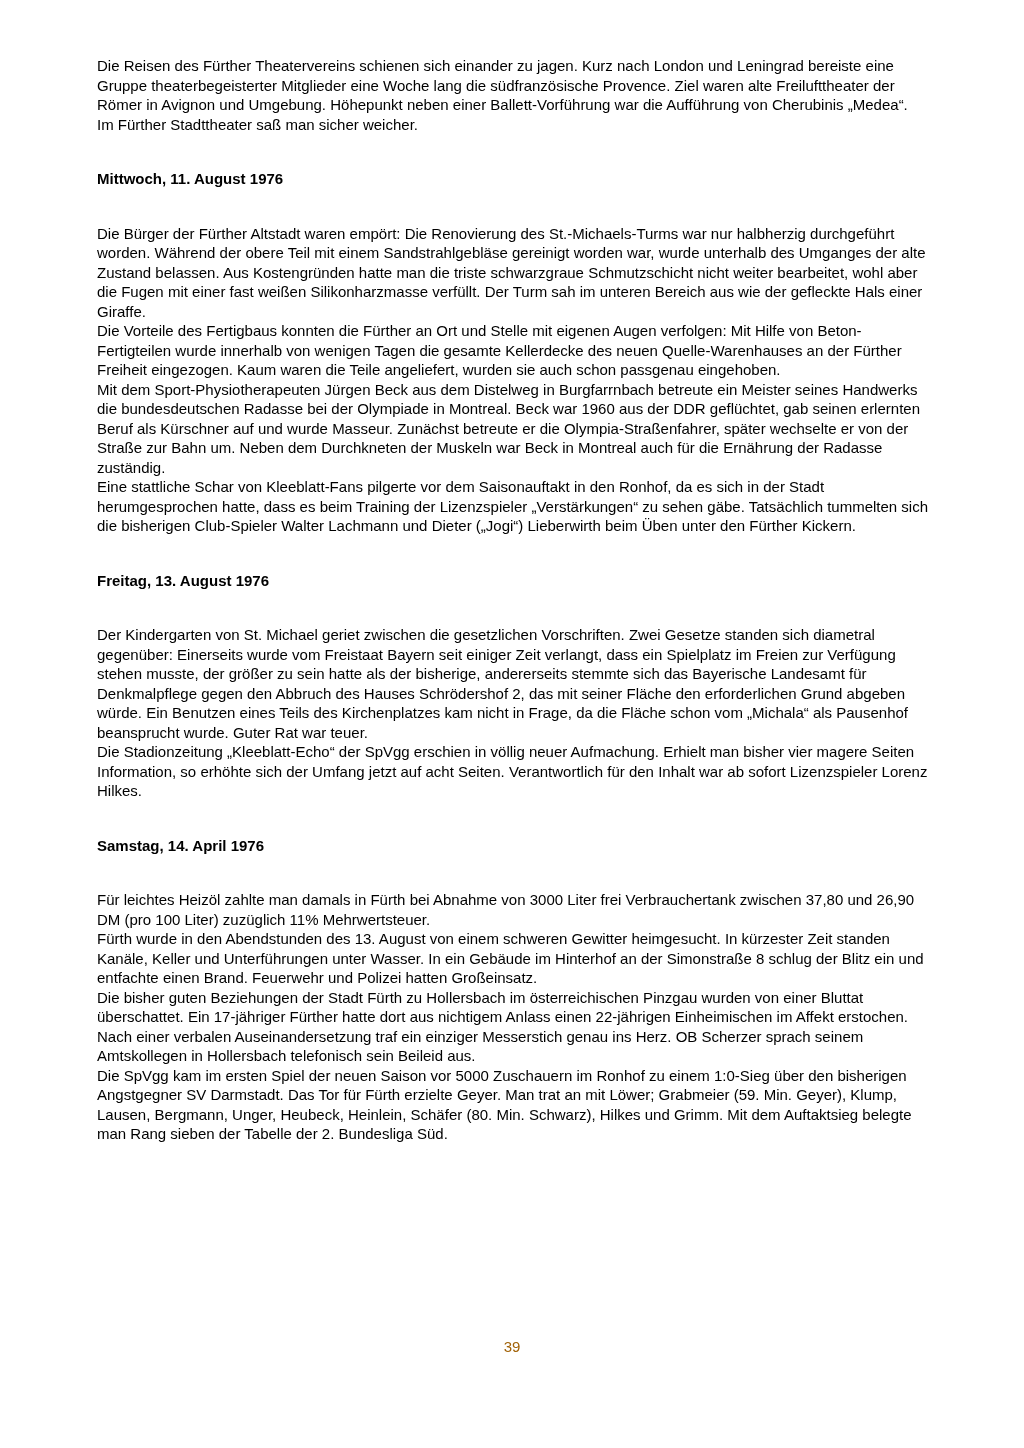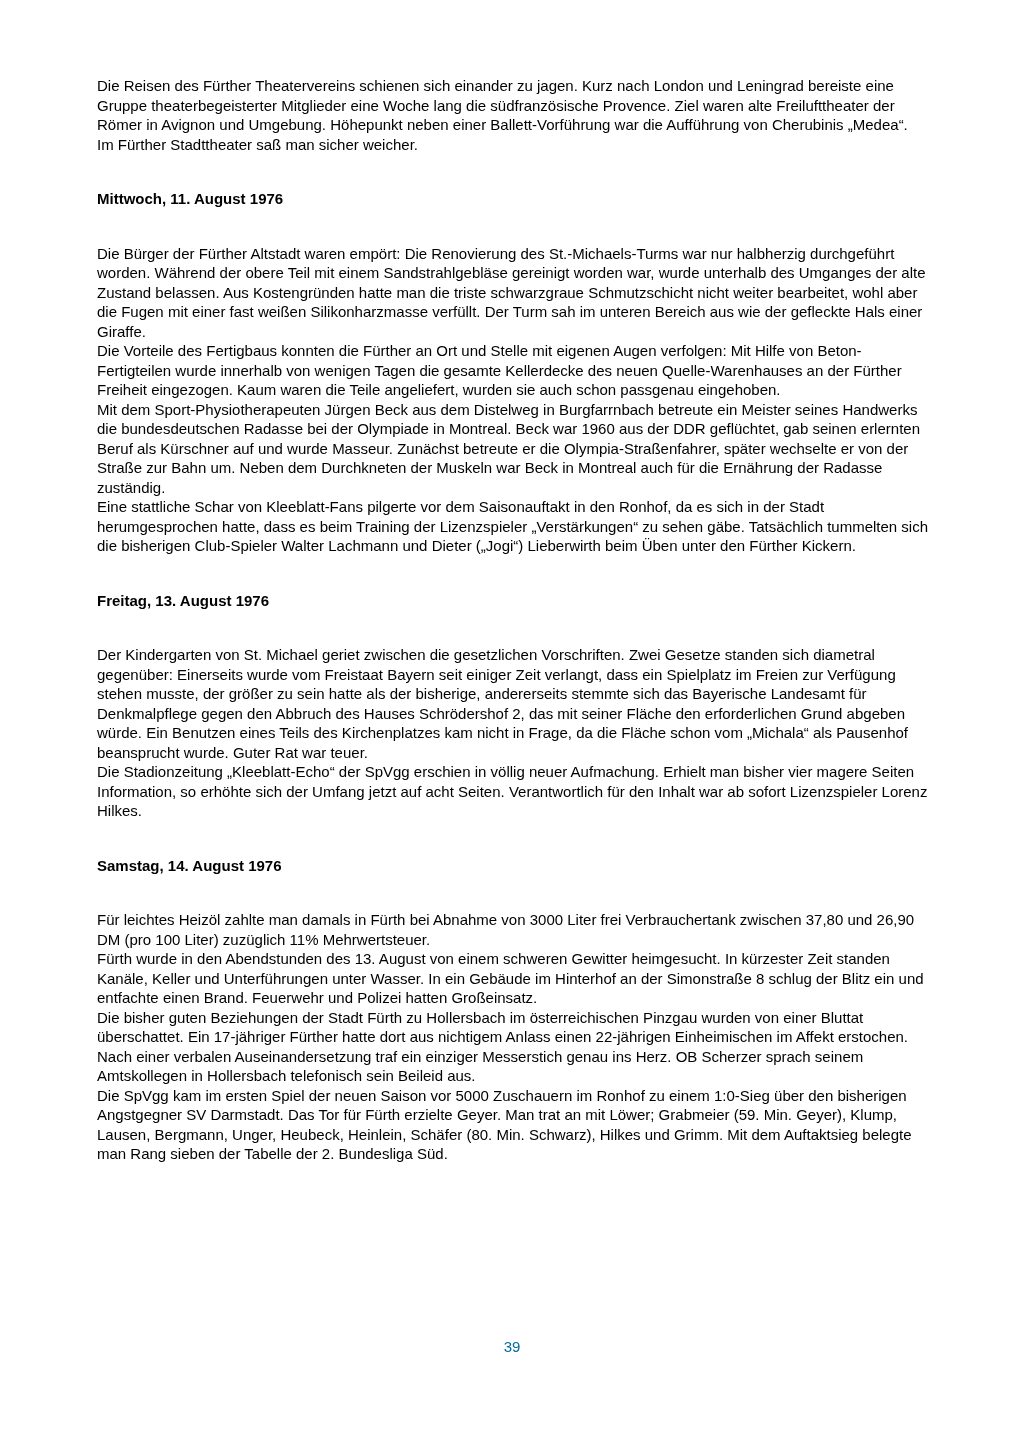--- a/index.html
+++ b/index.html
@@ -12,21 +12,21 @@
   .page {
     position: relative;
     width: 980px;
     height: 1448px;
     margin: 0 auto;
     background: #ffffff;
     color: #000000;
     font-family: "Liberation Sans", sans-serif;
     font-size: 15px;
     line-height: 1.3;
-    padding: 76px 74px 0 75px;
+    padding: 56px 74px 0 75px;
     overflow: hidden;
   }
   .sec {
     margin: 0;
   }
   .heading {
     font-size: 15px;
     font-weight: bold;
     margin: 35px 0;
   }
@@ -37,21 +37,21 @@
   }
   .page-footer {
     position: absolute;
     left: 0;
     right: 0;
     bottom: 92px;
     text-align: center;
   }
   .page-number {
     font-size: 15px;
-    color: #0369a1;
+    color: #a16207;
   }
 </style>
 </head>
 <body>
 
 <div class="page">
 
   <section class="sec">
     <p class="para">Die Reisen des Fürther Theatervereins schienen sich einander zu jagen. Kurz nach London und Leningrad bereiste eine Gruppe theaterbegeisterter Mitglieder eine Woche lang die südfranzösische Provence. Ziel waren alte Freilufttheater der Römer in Avignon und Umgebung. Höhepunkt neben einer Ballett-Vorführung war die Aufführung von Cherubinis „Medea“. Im Fürther Stadttheater saß man sicher weicher.</p>
   </section>
@@ -67,21 +67,21 @@
     <p class="para">Eine stattliche Schar von Kleeblatt-Fans pilgerte vor dem Saisonauftakt in den Ronhof, da es sich in der Stadt herumgesprochen hatte, dass es beim Training der Lizenzspieler „Verstärkungen“ zu sehen gäbe. Tatsächlich tummelten sich die bisherigen Club-Spieler Walter Lachmann und Dieter („Jogi“) Lieberwirth beim Üben unter den Fürther Kickern.</p>
   </section>
 
   <section class="sec">
     <h2 class="heading">Freitag, 13. August 1976</h2>
     <p class="para">Der Kindergarten von St. Michael geriet zwischen die gesetzlichen Vorschriften. Zwei Gesetze standen sich diametral gegenüber: Einerseits wurde vom Freistaat Bayern seit einiger Zeit verlangt, dass ein Spielplatz im Freien zur Verfügung stehen musste, der größer zu sein hatte als der bisherige, andererseits stemmte sich das Bayerische Landesamt für Denkmalpflege gegen den Abbruch des Hauses Schrödershof 2, das mit seiner Fläche den erforderlichen Grund abgeben würde. Ein Benutzen eines Teils des Kirchenplatzes kam nicht in Frage, da die Fläche schon vom „Michala“ als Pausenhof beansprucht wurde. Guter Rat war teuer.</p>
     <p class="para">Die Stadionzeitung „Kleeblatt-Echo“ der SpVgg erschien in völlig neuer Aufmachung. Erhielt man bisher vier magere Seiten Information, so erhöhte sich der Umfang jetzt auf acht Seiten. Verantwortlich für den Inhalt war ab sofort Lizenzspieler Lorenz Hilkes.</p>
   </section>
 
   <section class="sec">
-    <h2 class="heading">Samstag, 14. August 1976</h2>
+    <h2 class="heading">Samstag, 14. April 1976</h2>
     <p class="para">Für leichtes Heizöl zahlte man damals in Fürth bei Abnahme von 3000 Liter frei Verbrauchertank zwischen 37,80 und 26,90 DM (pro 100 Liter) zuzüglich 11% Mehrwertsteuer.</p>
     <p class="para">Fürth wurde in den Abendstunden des 13. August von einem schweren Gewitter heimgesucht. In kürzester Zeit standen Kanäle, Keller und Unterführungen unter Wasser. In ein Gebäude im Hinterhof an der Simonstraße 8 schlug der Blitz ein und entfachte einen Brand. Feuerwehr und Polizei hatten Großeinsatz.</p>
   </section>
 
   <section class="sec">
     <p class="para">Die bisher guten Beziehungen der Stadt Fürth zu Hollersbach im österreichischen Pinzgau wurden von einer Bluttat überschattet. Ein 17-jähriger Fürther hatte dort aus nichtigem Anlass einen 22-jährigen Einheimischen im Affekt erstochen. Nach einer verbalen Auseinandersetzung traf ein einziger Messerstich genau ins Herz. OB Scherzer sprach seinem Amtskollegen in Hollersbach telefonisch sein Beileid aus.</p>
     <p class="para">Die SpVgg kam im ersten Spiel der neuen Saison vor 5000 Zuschauern im Ronhof zu einem 1:0-Sieg über den bisherigen Angstgegner SV Darmstadt. Das Tor für Fürth erzielte Geyer. Man trat an mit Löwer; Grabmeier (59. Min. Geyer), Klump, Lausen, Bergmann, Unger, Heubeck, Heinlein, Schäfer (80. Min. Schwarz), Hilkes und Grimm. Mit dem Auftaktsieg belegte man Rang sieben der Tabelle der 2. Bundesliga Süd.</p>
   </section>
 
   <footer class="page-footer">

